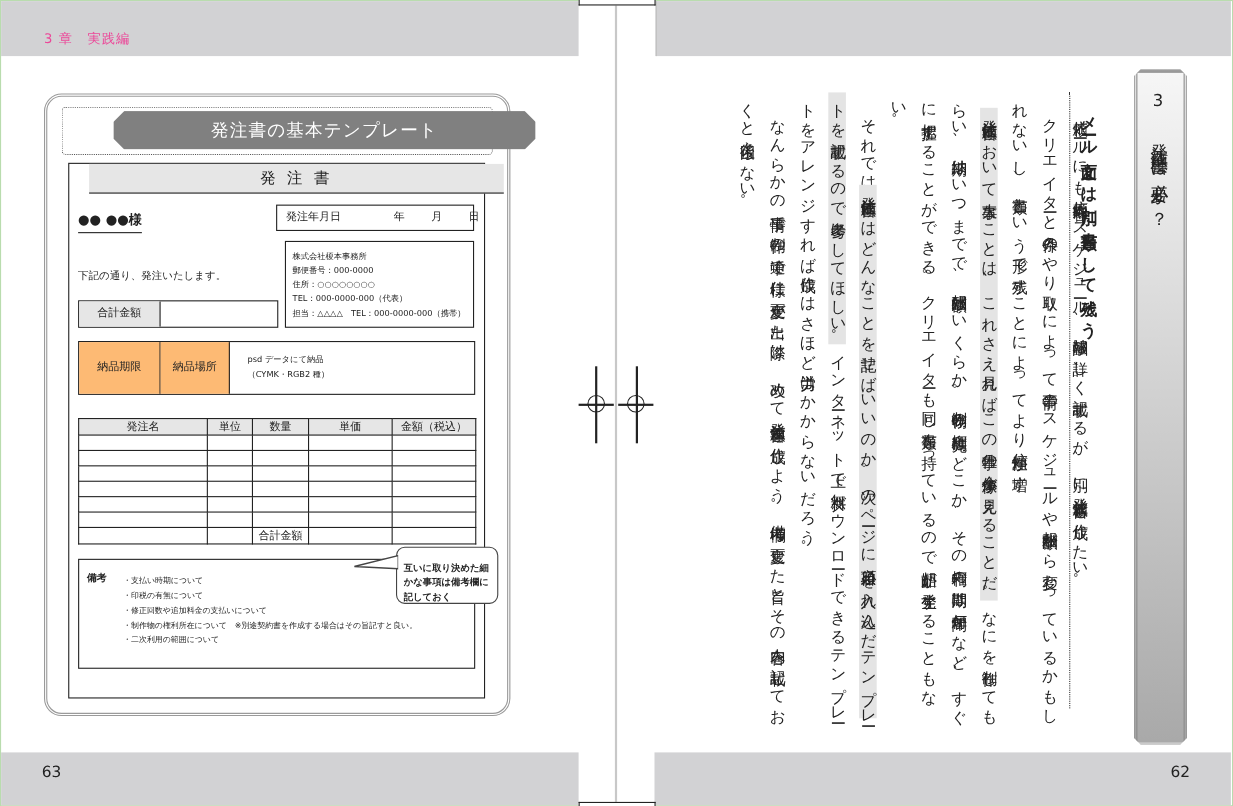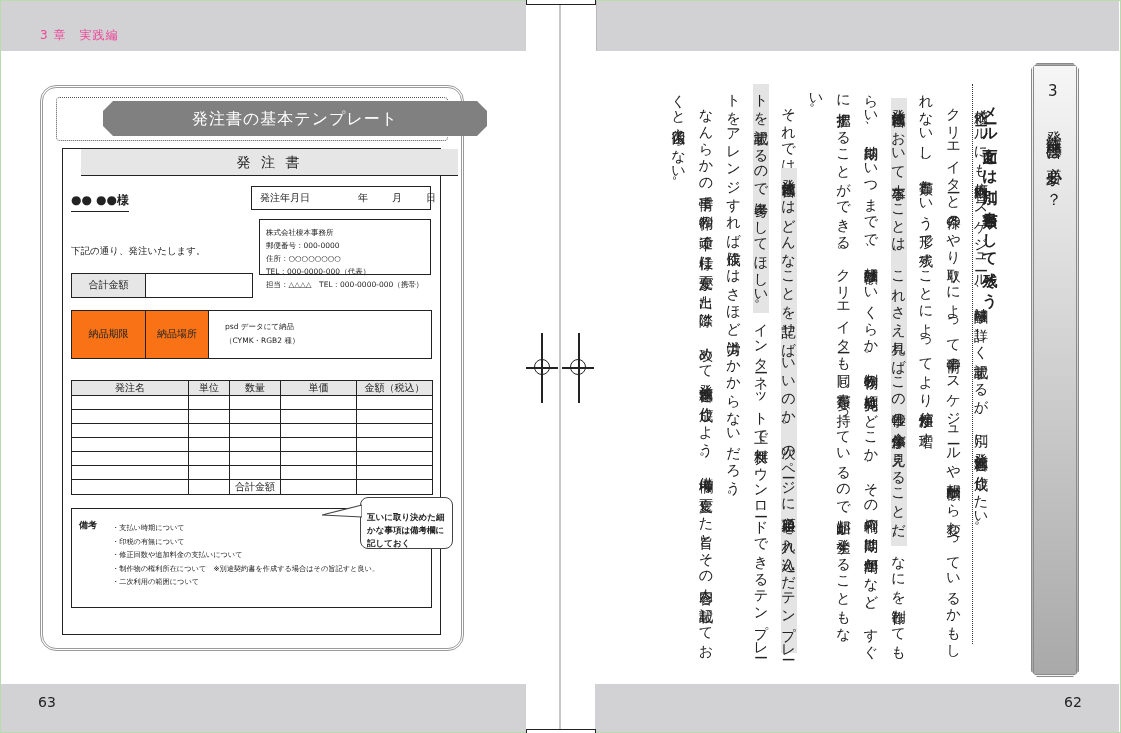--- a/index.html
+++ b/index.html
@@ -37,29 +37,29 @@
 
   .form { position: absolute; left: 62px; top: 148px; width: 379px; height: 487px; border: 1.5px solid #222; background: #fff; }
   .form-head { position: absolute; left: 0; top: 0; width: 100%; height: 27px; background: #e6e6e6; border-bottom: 1.5px solid #222; text-align: center; font-size: 14px; line-height: 27px; letter-spacing: 3px; margin-left: 18px; }
 
   .to-name { position: absolute; left: 8px; top: 43px; font-size: 12px; border-bottom: 1.5px solid #222; padding-bottom: 2px; font-weight: bold; }
   .date-box { position: absolute; left: 188px; top: 37px; width: 180px; height: 24px; border: 1.5px solid #222; font-size: 10px; line-height: 21px; display: flex; padding: 0 8px; }
   .date-box span { white-space: nowrap; }
   .date-box .lbl { margin-right: 24px; }
   .date-box .u { margin-left: 24px; }
 
-  .issuer { position: absolute; left: 196px; top: 70px; width: 172px; height: 56px; border: 1.5px solid #222; font-size: 7.5px; line-height: 13px; padding: 6px 6px; }
+  .issuer { position: absolute; left: 196px; top: 70px; width: 172px; height: 79px; border: 1.5px solid #222; font-size: 7.5px; line-height: 13px; padding: 6px 6px; }
 
   .intro { position: absolute; left: 8px; top: 96px; font-size: 9.5px; }
   .total-box { position: absolute; left: 8px; top: 124px; width: 182px; height: 25px; border: 1.5px solid #222; display: flex; }
   .total-box .lbl { width: 74px; background: #e6e6e6; border-right: 1.5px solid #222; font-size: 10px; text-align: center; line-height: 22px; }
 
   .delivery { position: absolute; left: 8px; top: 161px; width: 361px; height: 49px; border: 1.5px solid #222; display: flex; }
   .delivery .cell { height: 100%; font-size: 9px; }
-  .delivery .lblc { background: #f97316; text-align: center; line-height: 46px; font-size: 10px; }
+  .delivery .lblc { background: #fdba74; text-align: center; line-height: 46px; font-size: 10px; }
   .delivery .c1 { width: 74px; border-right: 1.5px solid #222; }
   .delivery .c2 { width: 106px; border-right: 1.5px solid #222; padding: 8px 0 0 10px; font-size: 8px; }
   .delivery .c3 { width: 63px; border-right: 1.5px solid #222; }
   .delivery .c4 { flex: 1; padding: 9px 0 0 16px; font-size: 7.5px; line-height: 14px; }
 
   .items { position: absolute; left: 8px; top: 231px; width: 361px; border-collapse: collapse; table-layout: fixed; }
   .items th, .items td { border: 1px solid #222; height: 14px; font-size: 10px; font-weight: normal; text-align: center; padding: 0; }
   .items thead th { background: #e6e6e6; height: 15px; border-bottom: 1.5px solid #222; }
 
   .notes { position: absolute; left: 8px; top: 359px; width: 361px; height: 100px; border: 1.5px solid #222; }

